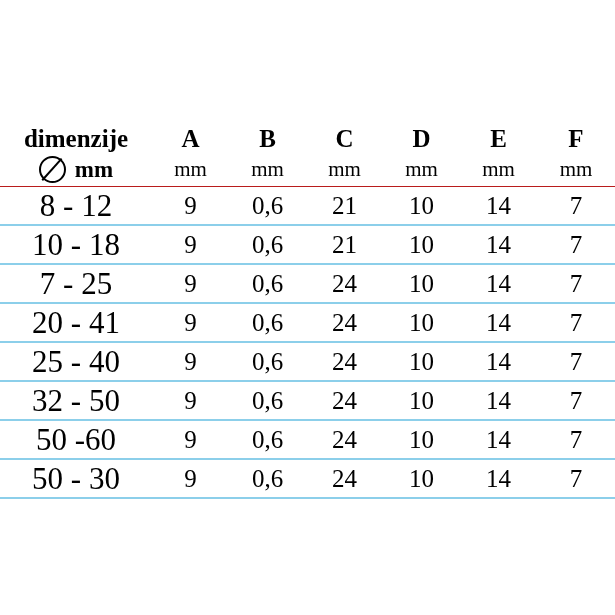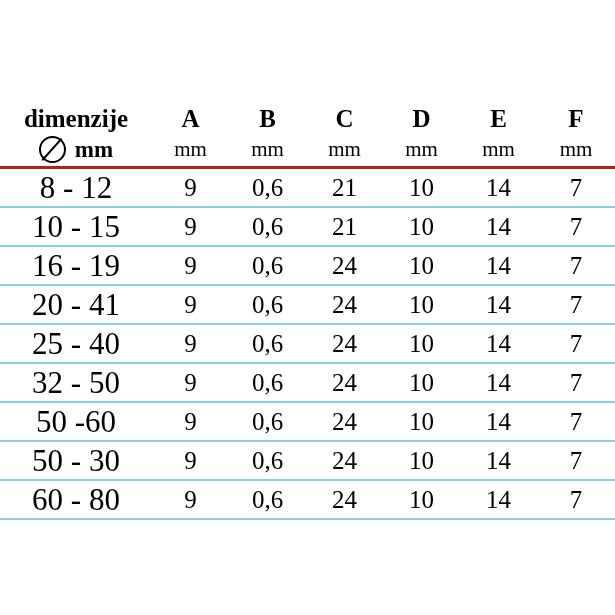--- a/index.html
+++ b/index.html
@@ -88,21 +88,21 @@
     background: #000;
     transform: translateX(-50%) rotate(42deg);
   }
   .head-cell-inner {
     display: flex;
     flex-direction: column;
     justify-content: flex-end;
     height: 68px;
   }
   thead tr.head-row th {
-    border-bottom: 3px solid #b91c1c;
+    border-bottom: 1px solid #b91c1c;
     height: 70px;
   }
   tbody td {
     padding: 0;
     height: 37px;
     font-size: 25px;
     line-height: 37px;
     text-align: center;
     color: #000000;
     border-bottom: 2px solid #8ccfea;
@@ -182,30 +182,30 @@
       <tr>
         <td class="dim">8 - 12</td>
         <td>9</td>
         <td>0,6</td>
         <td>21</td>
         <td>10</td>
         <td>14</td>
         <td>7</td>
       </tr>
       <tr>
-        <td class="dim">10 - 15</td>
+        <td class="dim">10 - 18</td>
         <td>9</td>
         <td>0,6</td>
         <td>21</td>
         <td>10</td>
         <td>14</td>
         <td>7</td>
       </tr>
       <tr>
-        <td class="dim">16 - 19</td>
+        <td class="dim">7 - 25</td>
         <td>9</td>
         <td>0,6</td>
         <td>24</td>
         <td>10</td>
         <td>14</td>
         <td>7</td>
       </tr>
       <tr>
         <td class="dim">20 - 41</td>
         <td>9</td>
@@ -237,29 +237,20 @@
         <td class="dim">50 -60</td>
         <td>9</td>
         <td>0,6</td>
         <td>24</td>
         <td>10</td>
         <td>14</td>
         <td>7</td>
       </tr>
       <tr>
         <td class="dim">50 - 30</td>
-        <td>9</td>
-        <td>0,6</td>
-        <td>24</td>
-        <td>10</td>
-        <td>14</td>
-        <td>7</td>
-      </tr>
-      <tr>
-        <td class="dim">60 - 80</td>
         <td>9</td>
         <td>0,6</td>
         <td>24</td>
         <td>10</td>
         <td>14</td>
         <td>7</td>
       </tr>
     </tbody>
   </table>
 </div>

